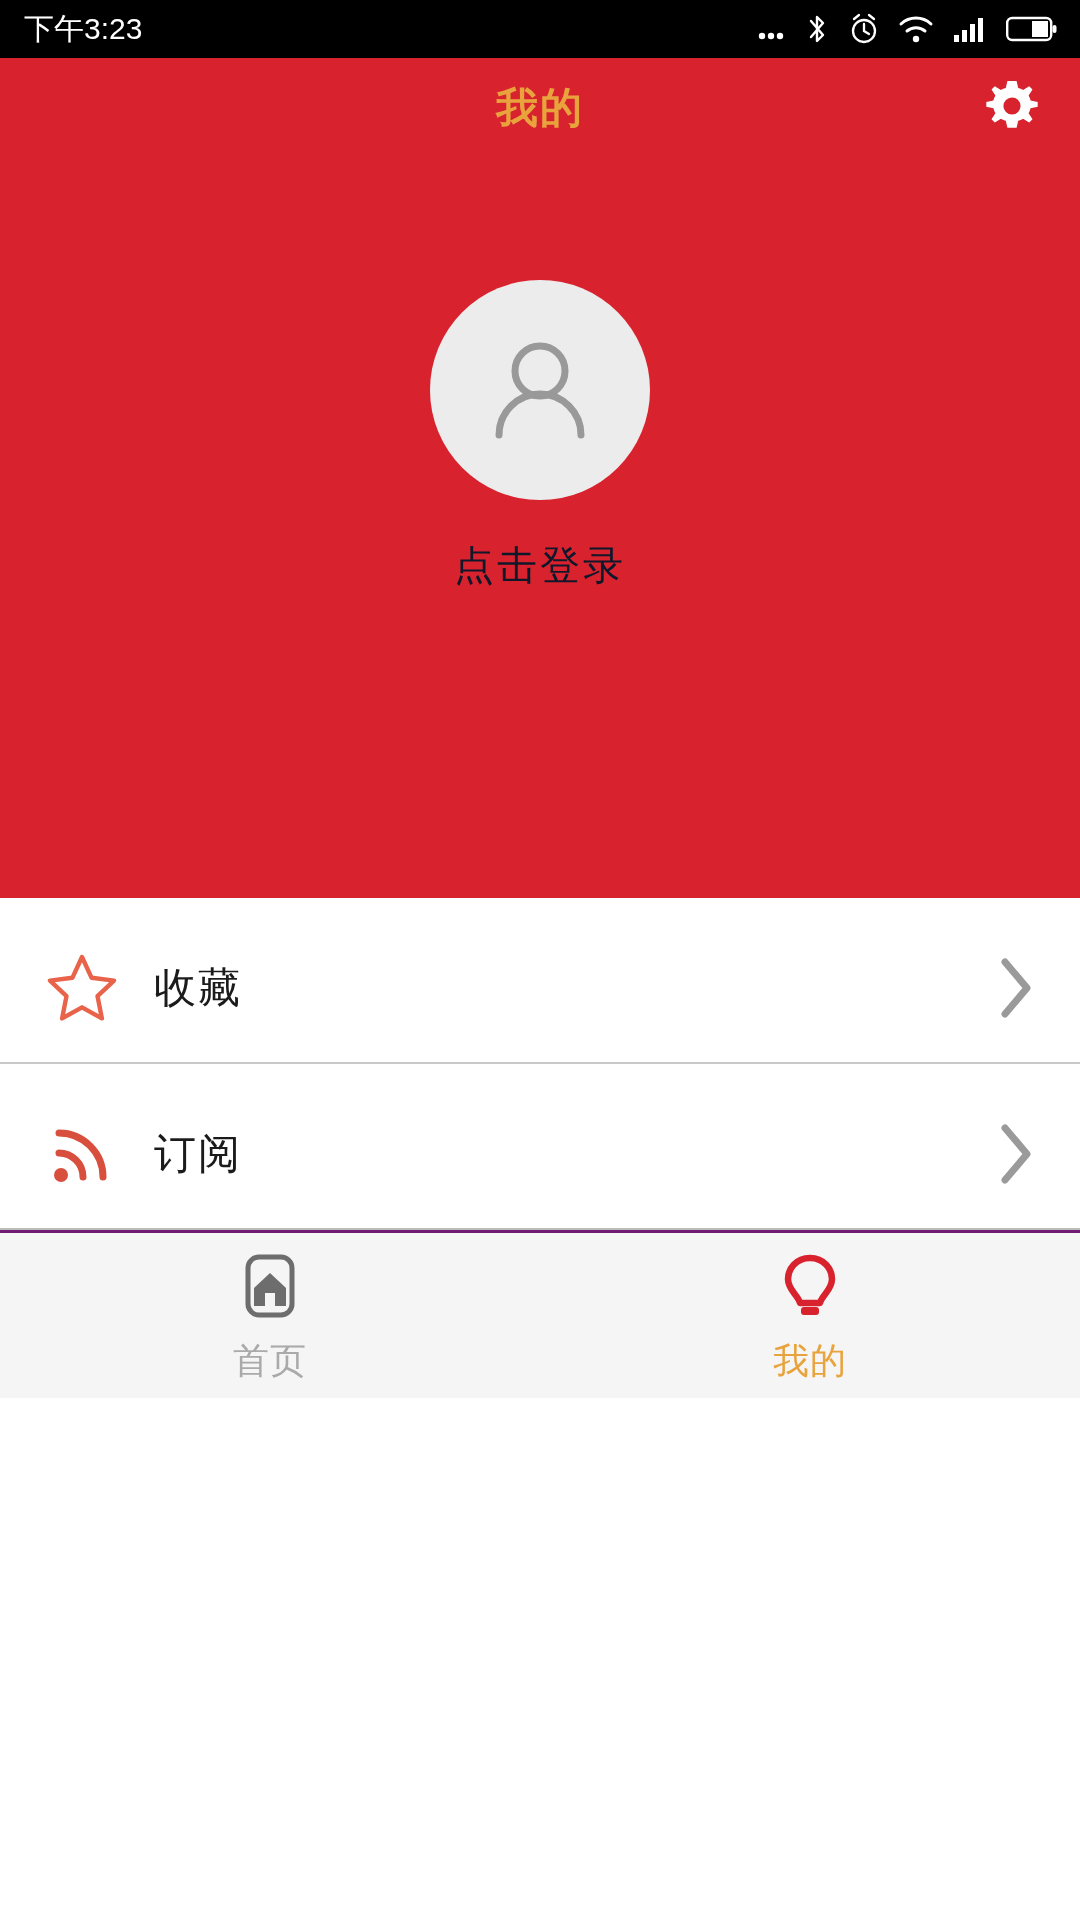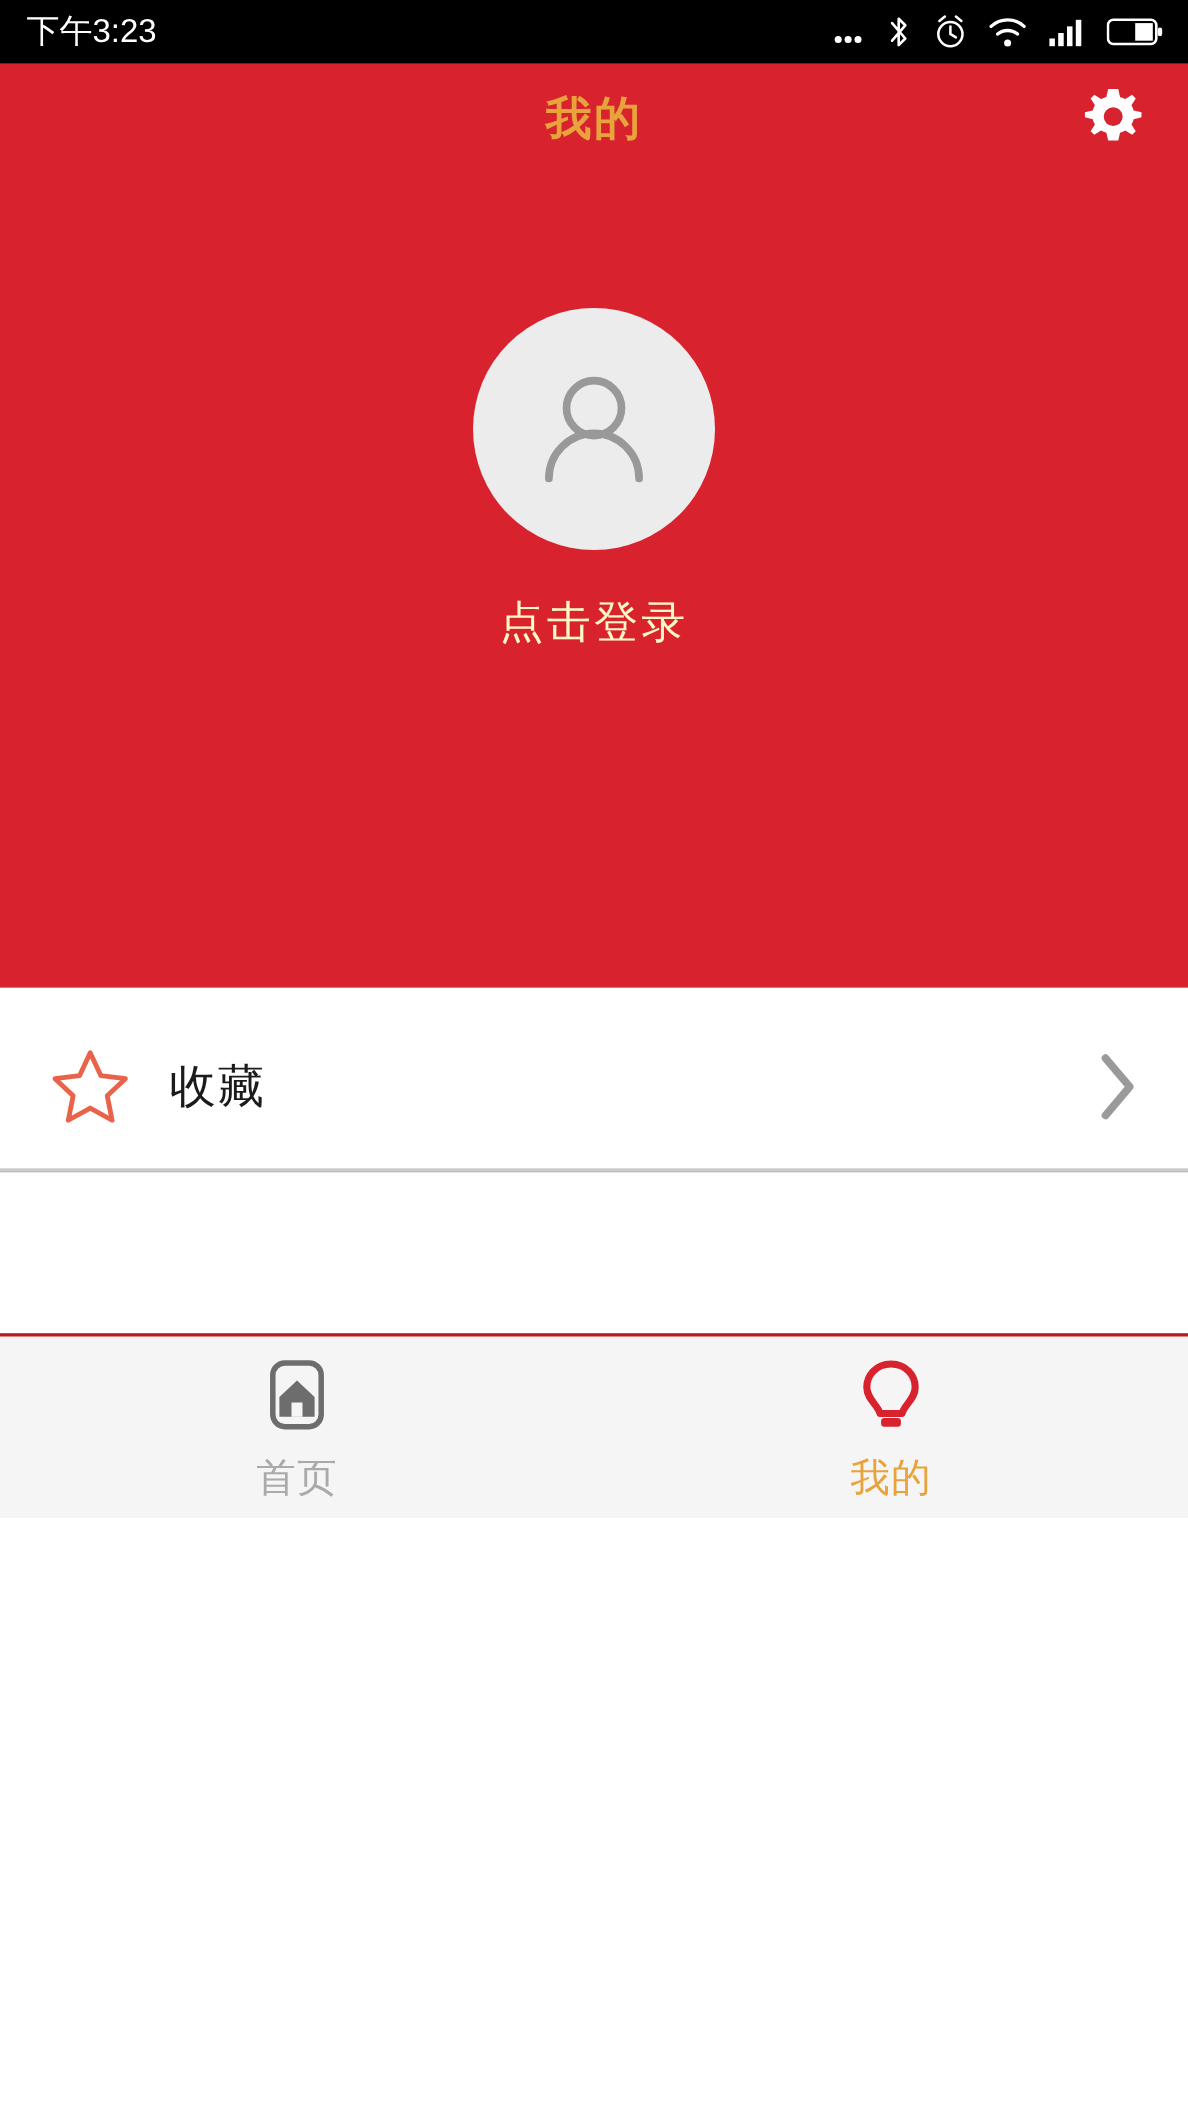--- a/index.html
+++ b/index.html
@@ -40,41 +40,41 @@
     position:absolute; right:28px; top:50%; transform:translateY(-50%);
     width:80px; height:80px; display:flex; align-items:center; justify-content:center;
   }
   .avatar-wrap { margin-top:122px; }
   .avatar {
     width:220px; height:220px; border-radius:50%;
     background:#ececec;
     display:flex; align-items:center; justify-content:center;
   }
   .login-label {
-    margin-top:38px; color:#fef9c3; font-size:40px; letter-spacing:3px;
+    margin-top:38px; color:#0f172a; font-size:40px; letter-spacing:3px;
   }
 
   
   .list { background:#ffffff; flex:0 0 auto; }
   .list-row {
     height:164px; display:flex; align-items:center;
     padding:16px 34px 0 34px; background:#ffffff; position:relative;
   }
   .row-icon { width:96px; display:flex; align-items:center; justify-content:center; }
   .row-label { font-size:42px; color:#1b1b1b; margin-left:24px; letter-spacing:2px; }
   .row-chevron { margin-left:auto; width:60px; display:flex; align-items:center; justify-content:center; }
   .divider { height:2px; background:#c9c9c9; width:100%; }
   .divider.full { background:#bcbcbc; }
 
   .spacer { flex:1 1 auto; background:#ffffff; }
 
   
   .tabbar {
     flex:0 0 168px; background:#f5f5f5;
-    border-top:3px solid #b91c1c;
+    border-top:3px solid #701a75;
     display:flex; align-items:stretch;
   }
   .tab {
     flex:1 1 0; display:flex; flex-direction:column;
     align-items:center; justify-content:center; gap:14px; padding-top:6px;
   }
   .tab-icon { height:72px; display:flex; align-items:center; justify-content:center; }
   .tab-label { font-size:36px; color:#aaaaaa; letter-spacing:1px; }
   .tab.active .tab-label { color:#e8a33d; }
 </style>
@@ -169,20 +169,35 @@
       <div class="row-label">收藏</div>
       <div class="row-chevron">
         <svg width="46" height="72" viewBox="0 0 46 72">
             <path d="M12 10 L34 36 L12 62" fill="none" stroke="#9a9a9a" stroke-width="7" stroke-linecap="round" stroke-linejoin="round"></path>
           </svg>
       </div>
     </div>
 
     <div class="divider"></div>
 
+    <div class="list-row">
+      <div class="row-icon">
+        <svg width="72" height="72" viewBox="0 0 72 72">
+          <circle cx="15" cy="57" r="7" fill="#d94f3d"></circle>
+          <path d="M13 35 a24 24 0 0 1 24 24" fill="none" stroke="#d94f3d" stroke-width="7" stroke-linecap="round"></path>
+          <path d="M13 15 a44 44 0 0 1 44 44" fill="none" stroke="#d94f3d" stroke-width="7" stroke-linecap="round"></path>
+        </svg>
+      </div>
+      <div class="row-label">订阅</div>
+      <div class="row-chevron">
+        <svg width="46" height="72" viewBox="0 0 46 72">
+            <path d="M12 10 L34 36 L12 62" fill="none" stroke="#9a9a9a" stroke-width="7" stroke-linecap="round" stroke-linejoin="round"></path>
+          </svg>
+      </div>
+    </div>
 
     <div class="divider full"></div>
   </div>
 
   <div class="spacer"></div>
 
   <div class="tabbar">
 
     <div class="tab">
       <div class="tab-icon">

